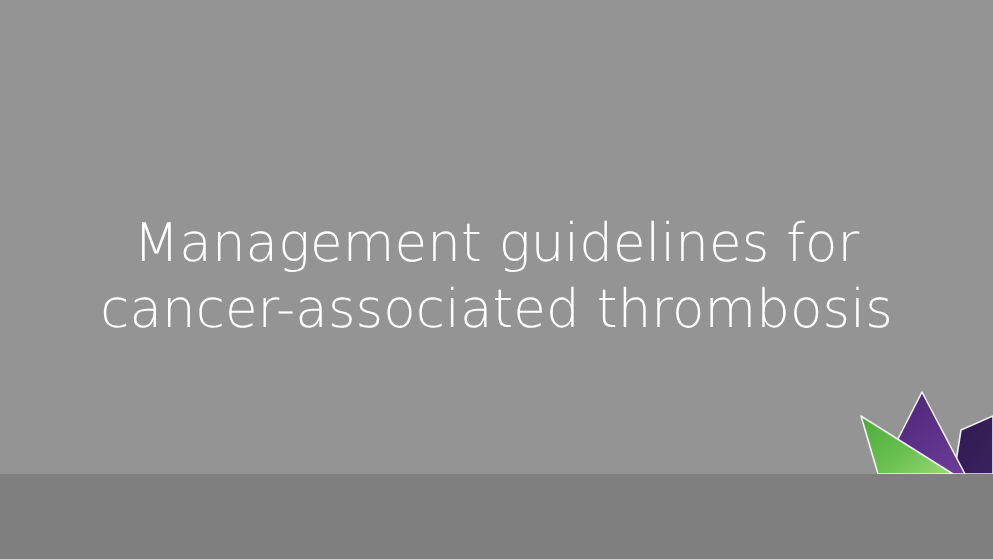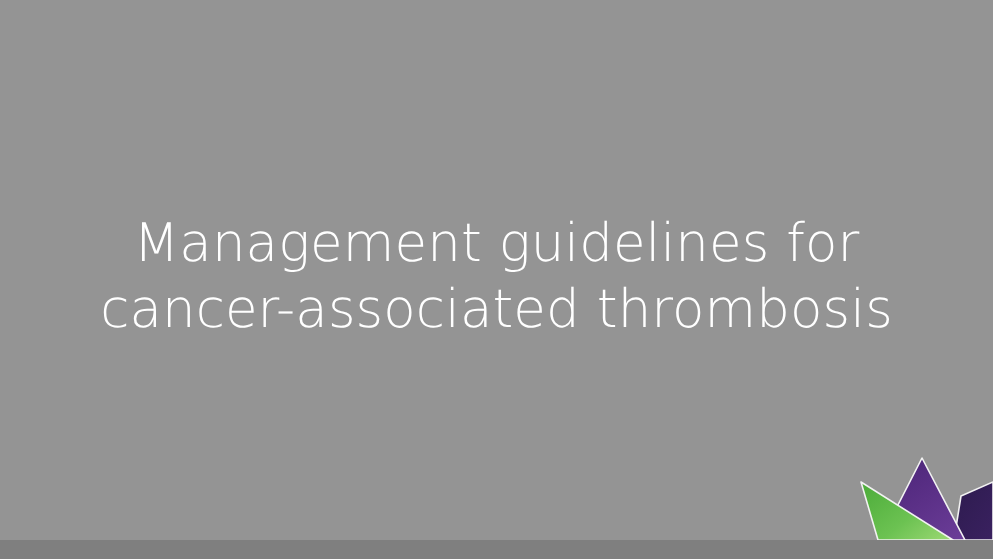--- a/index.html
+++ b/index.html
@@ -8,21 +8,21 @@
   }
 
   body {
     background: #7f7f7f;
     font-family: "Liberation Sans", sans-serif;
   }
 
   #slide {
     position: relative;
     width: 993px;
-    height: 540px;
+    height: 474px;
     overflow: hidden;
     background: #949494;
   }
 
   #title-block {
     position: absolute;
     left: 0;
     top: 0;
     width: 993px;
     height: 559px;

